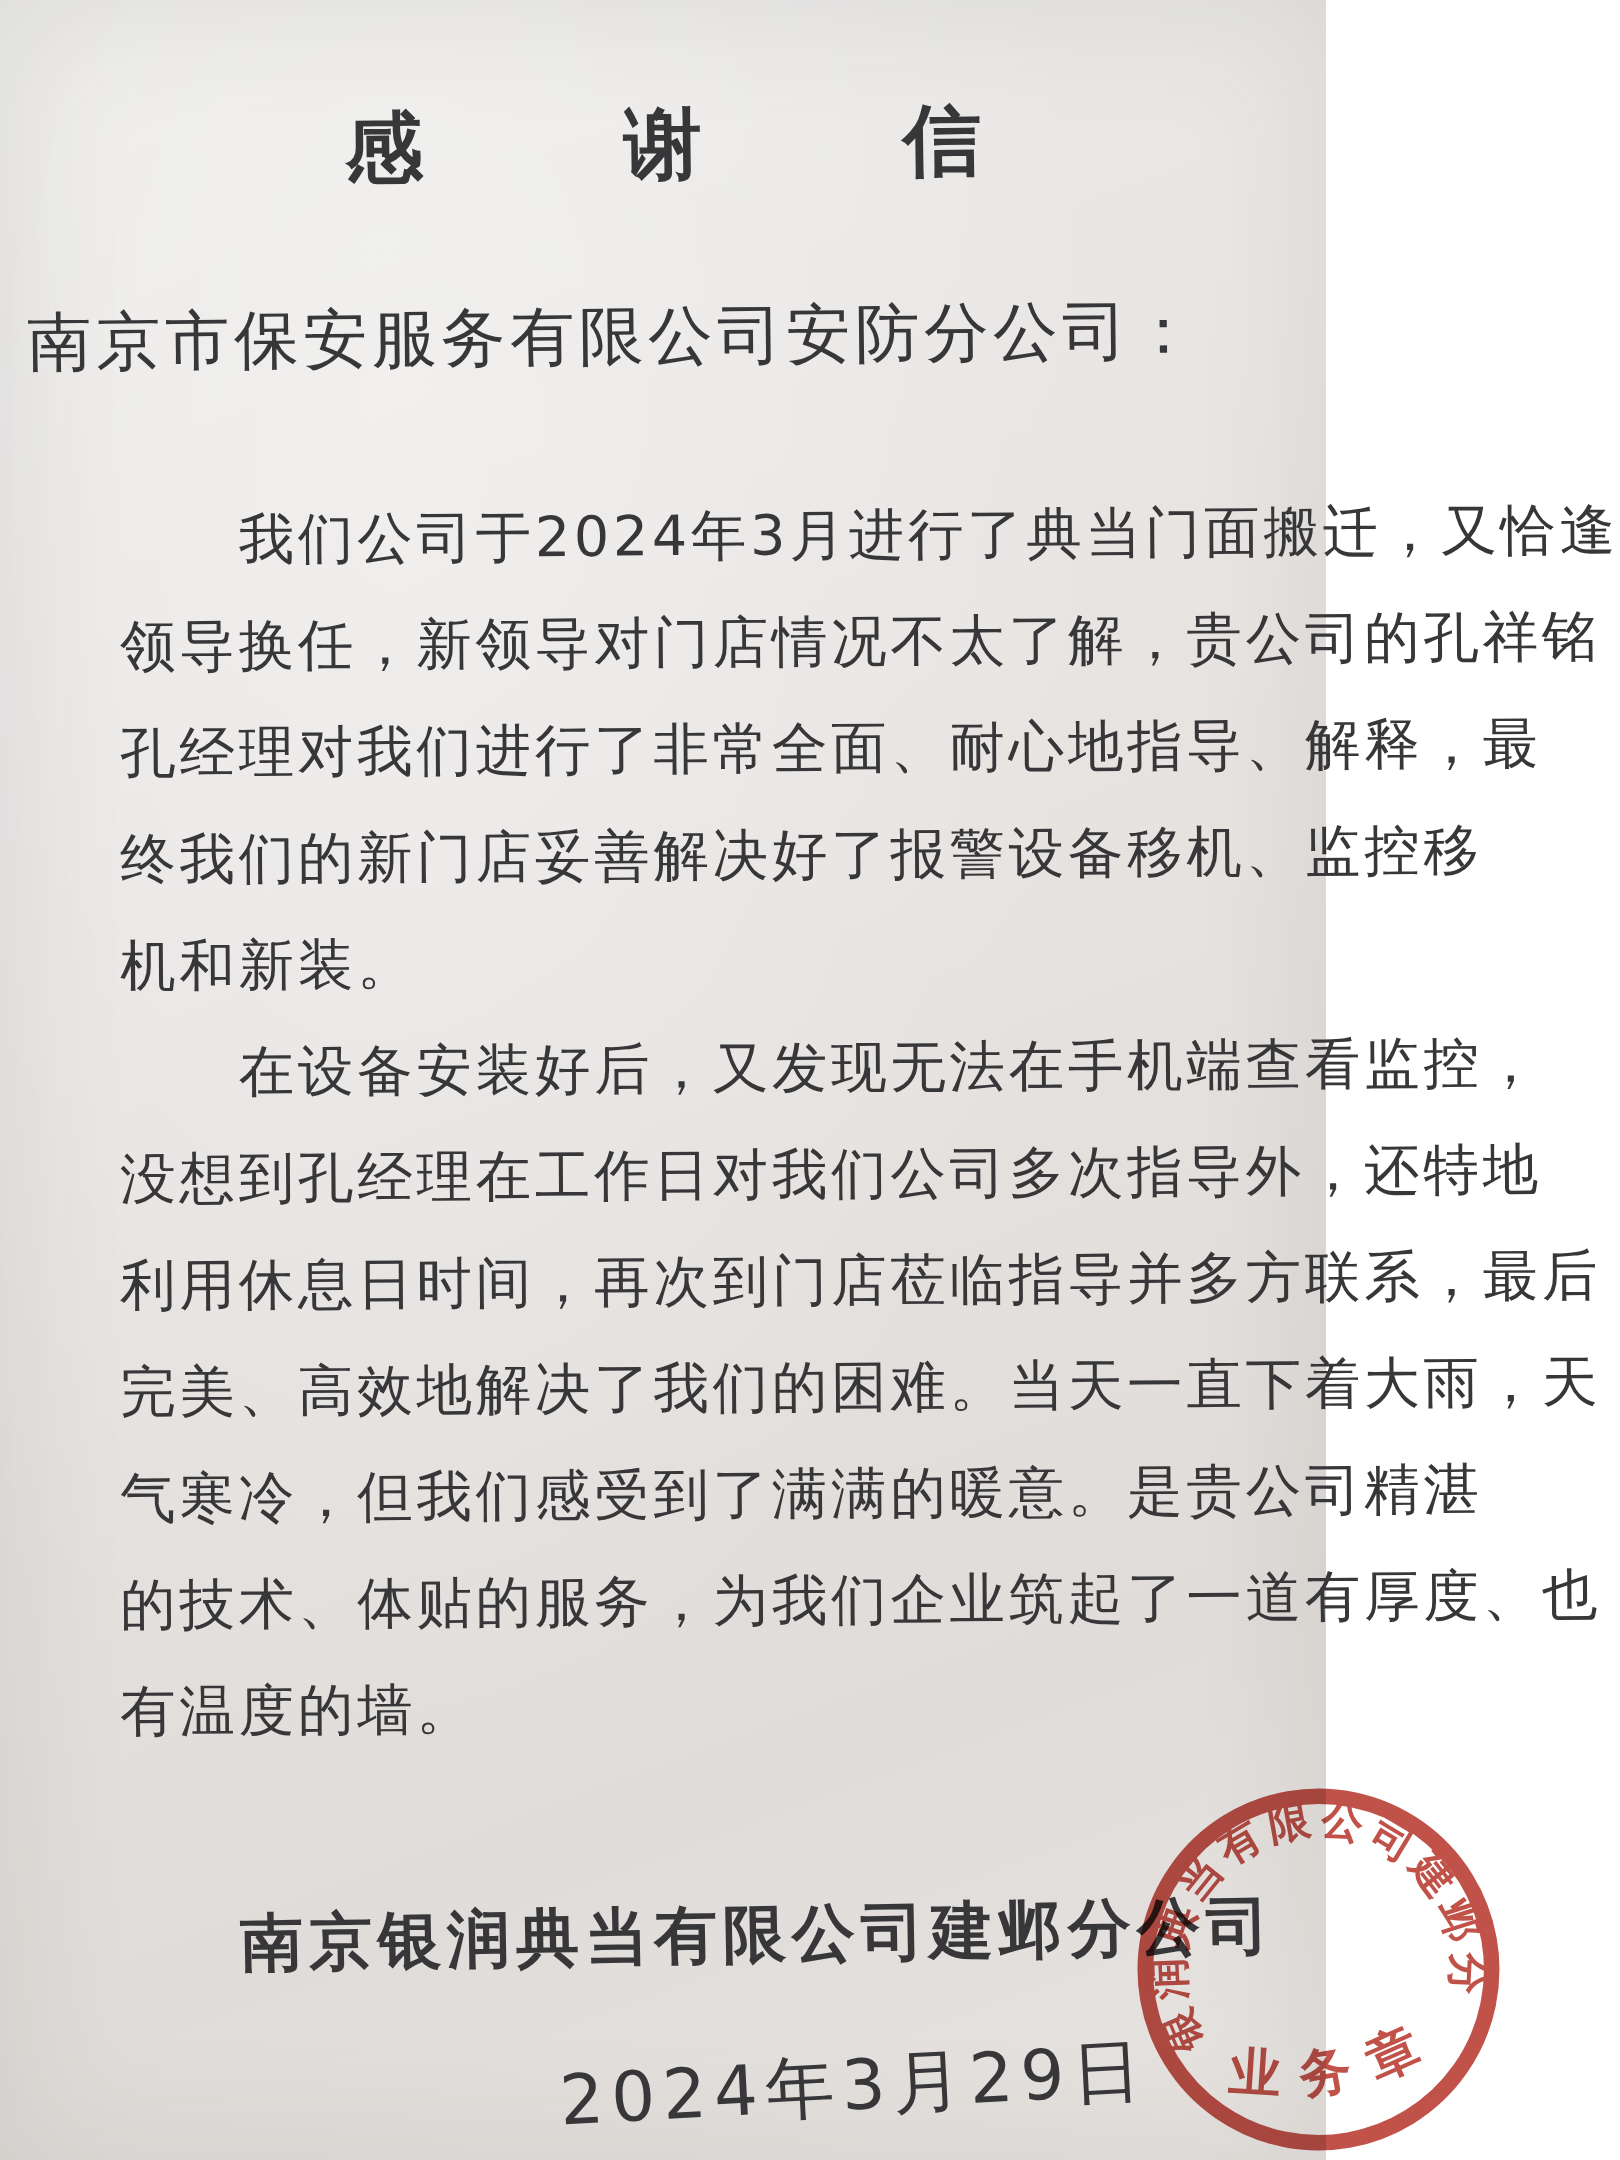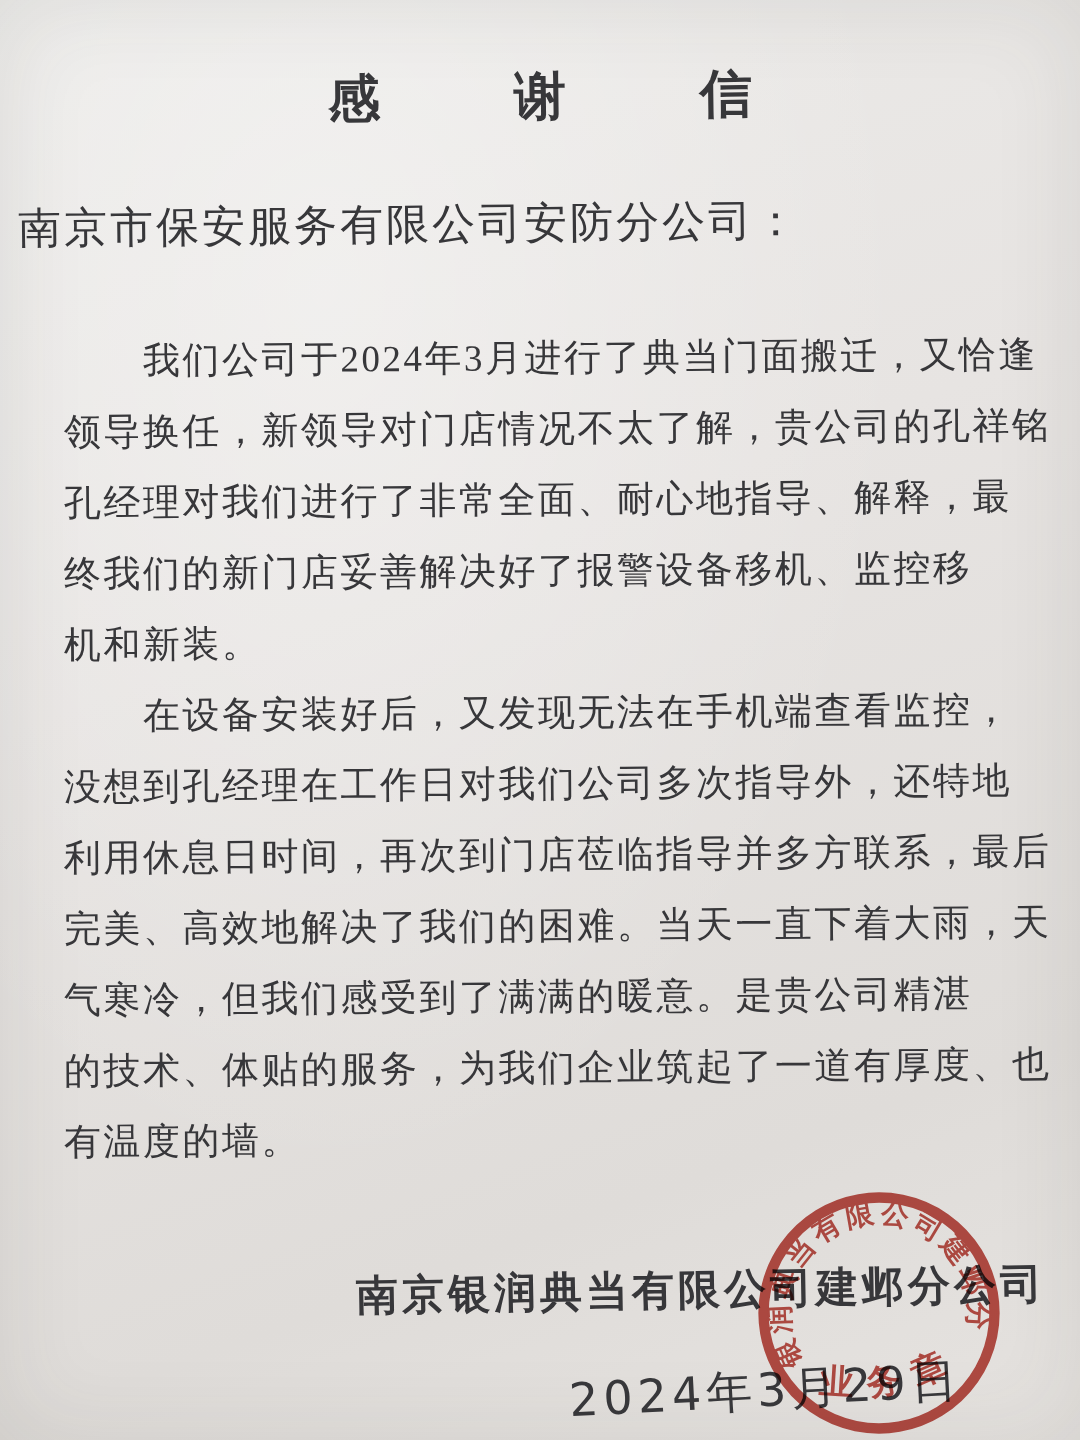--- a/index.html
+++ b/index.html
@@ -3,21 +3,21 @@
 <meta charset="utf-8">
 <style>
   * { margin: 0; padding: 0; box-sizing: border-box; }
   html, body { width: 1080px; height: 1440px; }
   body {
     font-family: "DejaVu Sans", "Liberation Sans", sans-serif;
     overflow: hidden;
   }
   .paper {
     position: relative;
-    width: 1080px; height: 1440px;
+    width: 884px; height: 1440px;
     background:
       radial-gradient(ellipse at 30% 20%, rgba(255,255,255,0.35), rgba(0,0,0,0) 55%),
       linear-gradient(160deg, #ecebe9 0%, #e7e4e2 40%, #dfdcd9 78%, #e6e3e0 100%);
     box-shadow: inset 0 0 90px rgba(60,55,50,0.10);
     color: #37373a;
   }
   .ink { color: #37373a; }
   .title {
     position: absolute; top: 62px; left: 0; right: 0;
     text-align: center;
@@ -27,21 +27,21 @@
     white-space: nowrap;
   }
   .salutation {
     position: absolute; top: 196px; left: 18px;
     font-size: 43px; font-weight: 500;
     letter-spacing: 3px;
     transform: rotate(-0.6deg);
     white-space: nowrap;
   }
   .body-lines {
-    position: absolute; top: 322px; left: 64px; right: 30px; font-family: Liberation Serif, serif;
+    position: absolute; top: 322px; left: 80px; right: 30px;
   }
   .body-lines .line {
     font-size: 37px; font-weight: 500;
     letter-spacing: 2.5px;
     height: 71px; line-height: 71px;
     white-space: nowrap;
     transform: rotate(-0.4deg);
   }
   .signature {
     position: absolute; top: 1262px; right: 34px;

